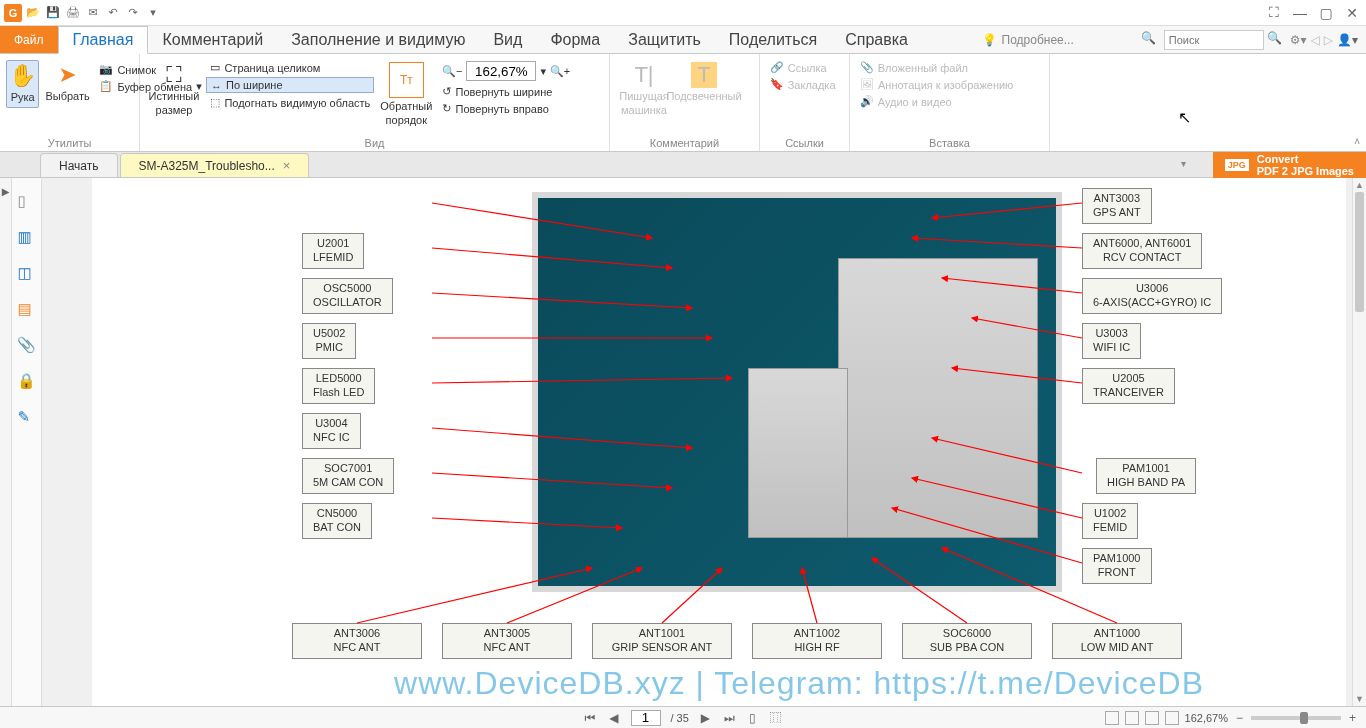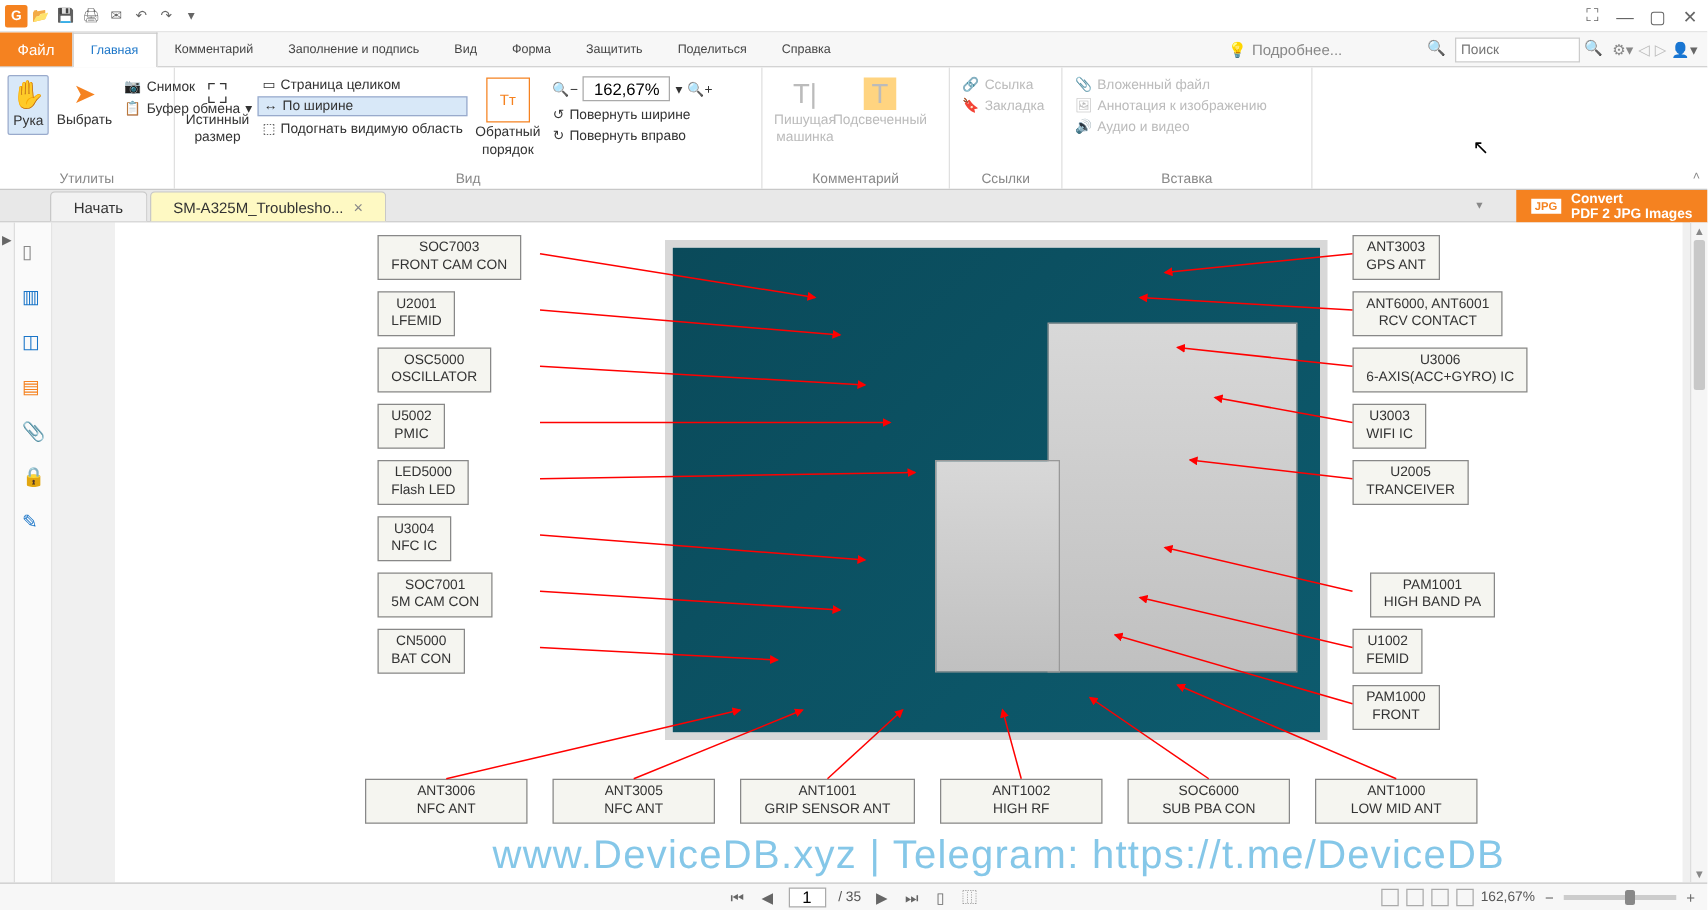--- a/index.html
+++ b/index.html
@@ -7,21 +7,21 @@
 .titlebar { height:26px; background:#fff; display:flex; align-items:center; padding:0 4px; border-bottom:1px solid #ddd; }
 .titlebar-icons { display:flex; gap:2px; }
 .tb-icon { width:18px; height:18px; display:flex; align-items:center; justify-content:center; font-size:11px; color:#666; border-radius:2px; }
 .tb-icon.orange { background:#f58220; color:#fff; font-weight:bold; }
 .titlebar-title { position:absolute; left:50%; transform:translateX(-50%); font-size:12px; color:#333; }
 .titlebar-right { margin-left:auto; display:flex; gap:6px; }
 .tb-win { width:20px; height:20px; display:flex; align-items:center; justify-content:center; color:#666; font-size:14px; }
 
 .menubar { height:28px; background:#f7f7f7; display:flex; align-items:stretch; border-bottom:1px solid #c8c8c8; }
 .file-tab { background:#f58220; color:#fff; padding:0 14px; display:flex; align-items:center; font-size:12px; }
-.menu-tab { padding:0 14px; display:flex; align-items:center; color:#444; font-size:10px; cursor:default; }
+.menu-tab { padding:0 14px; display:flex; align-items:center; color:#444; font-size:16px; cursor:default; }
 .menu-tab.active { background:#fff; border:1px solid #c8c8c8; border-bottom:1px solid #fff; margin-bottom:-1px; color:#1a75c8; }
 .menu-right { margin-left:auto; display:flex; align-items:center; gap:4px; padding-right:8px; }
 .search-box { height:20px; width:100px; border:1px solid #ccc; padding:0 4px; font-size:11px; }
 .search-mag { width:18px; height:18px; color:#888; }
 
 .ribbon { height:98px; background:#fff; border-bottom:1px solid #c8c8c8; display:flex; }
 .ribbon-group { border-right:1px solid #e0e0e0; padding:2px 6px; display:flex; flex-direction:column; position:relative; }
 .group-label { position:absolute; bottom:2px; left:0; right:0; text-align:center; font-size:11px; color:#888; }
 .group-body { flex:1; display:flex; align-items:flex-start; gap:4px; padding-top:4px; }
 .big-btn { width:56px; display:flex; flex-direction:column; align-items:center; gap:2px; padding:2px; border-radius:2px; font-size:11px; text-align:center; line-height:1.2; }
@@ -94,21 +94,21 @@
     <span class="tb-win">―</span>
     <span class="tb-win">▢</span>
     <span class="tb-win">✕</span>
   </div>
 </div>
 
 <div class="menubar">
   <div class="file-tab">Файл</div>
   <div class="menu-tab active">Главная</div>
   <div class="menu-tab">Комментарий</div>
-  <div class="menu-tab">Заполнение и подпись</div>
+  <div class="menu-tab">Заполнение и видимую</div>
   <div class="menu-tab">Вид</div>
   <div class="menu-tab">Форма</div>
   <div class="menu-tab">Защитить</div>
   <div class="menu-tab">Поделиться</div>
   <div class="menu-tab">Справка</div>
   <div class="menu-right">
     <span style="color:#999">💡</span>
     <span style="color:#888">Подробнее...</span>
     <span style="width:60px"></span>
     <span class="search-mag">🔍</span>
@@ -276,21 +276,20 @@
   </div>
   <div class="content">
     <div class="page">
 
       <div class="diagram">
         <div class="pcb">
           <div class="shield s1"></div>
           <div class="shield s2"></div>
         </div>
 
-        <div class="label-box" style="left:10px;top:10px"><span>SOC7003</span><br><span>FRONT CAM CON</span></div>
         <div class="label-box" style="left:10px;top:55px"><span>U2001</span><br><span>LFEMID</span></div>
         <div class="label-box" style="left:10px;top:100px"><span>OSC5000</span><br><span>OSCILLATOR</span></div>
         <div class="label-box" style="left:10px;top:145px"><span>U5002</span><br><span>PMIC</span></div>
         <div class="label-box" style="left:10px;top:190px"><span>LED5000</span><br><span>Flash LED</span></div>
         <div class="label-box" style="left:10px;top:235px"><span>U3004</span><br><span>NFC IC</span></div>
         <div class="label-box" style="left:10px;top:280px"><span>SOC7001</span><br><span>5M CAM CON</span></div>
         <div class="label-box" style="left:10px;top:325px"><span>CN5000</span><br><span>BAT CON</span></div>
 
         <div class="label-box" style="left:790px;top:10px"><span>ANT3003</span><br><span>GPS ANT</span></div>
         <div class="label-box" style="left:790px;top:55px"><span>ANT6000, ANT6001</span><br><span>RCV CONTACT</span></div>

